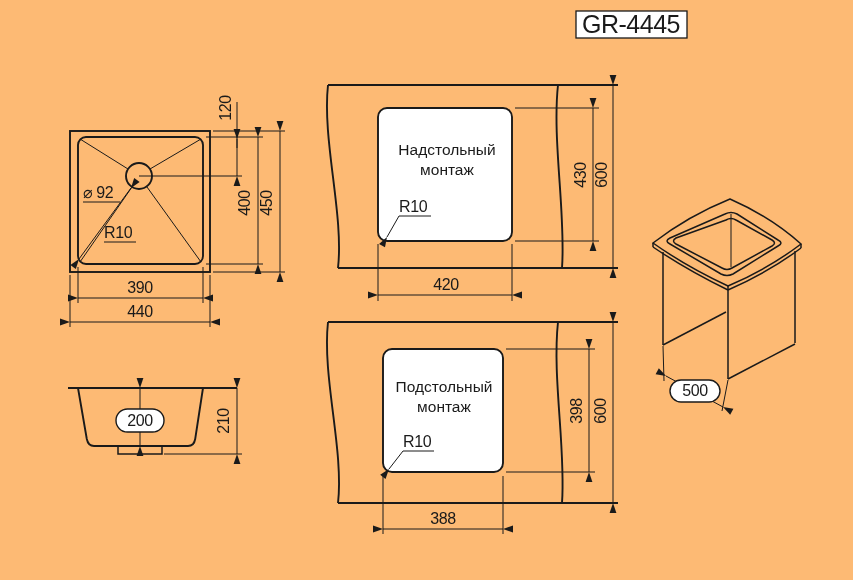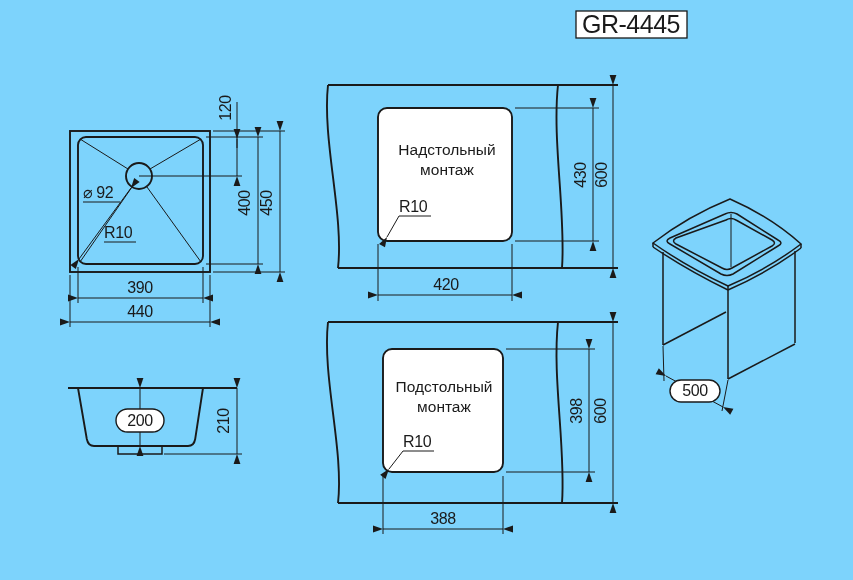--- a/index.html
+++ b/index.html
@@ -1,16 +1,16 @@
 <!DOCTYPE html>
 <html><head>
 <meta charset="utf-8">
 <style>
   html,body{margin:0;padding:0;background:#ffffff;}
-  .canvas{position:relative;width:853px;height:580px;background:#7dd3fc;overflow:hidden;}
+  .canvas{position:relative;width:853px;height:580px;background:#fdba74;overflow:hidden;}
   svg{display:block;}
   text{font-family:"Liberation Sans","DejaVu Sans",sans-serif;fill:#1a1a1a;}
   .dim{font-size:16px;letter-spacing:-0.4px;}
   .lbl{font-size:15.5px;}
   .ttl{font-size:25px;letter-spacing:-0.5px;}
   .obj{stroke:#1a1a1a;stroke-width:1.9;fill:none;}
   .objf{stroke:#1a1a1a;stroke-width:1.9;fill:#ffffff;}
   .thin{stroke:#1a1a1a;stroke-width:1;fill:none;}
   .med{stroke:#1a1a1a;stroke-width:1.5;fill:none;}
   .dimline{stroke:#1a1a1a;stroke-width:1;fill:none;marker-start:url(#arr);marker-end:url(#arr);}

